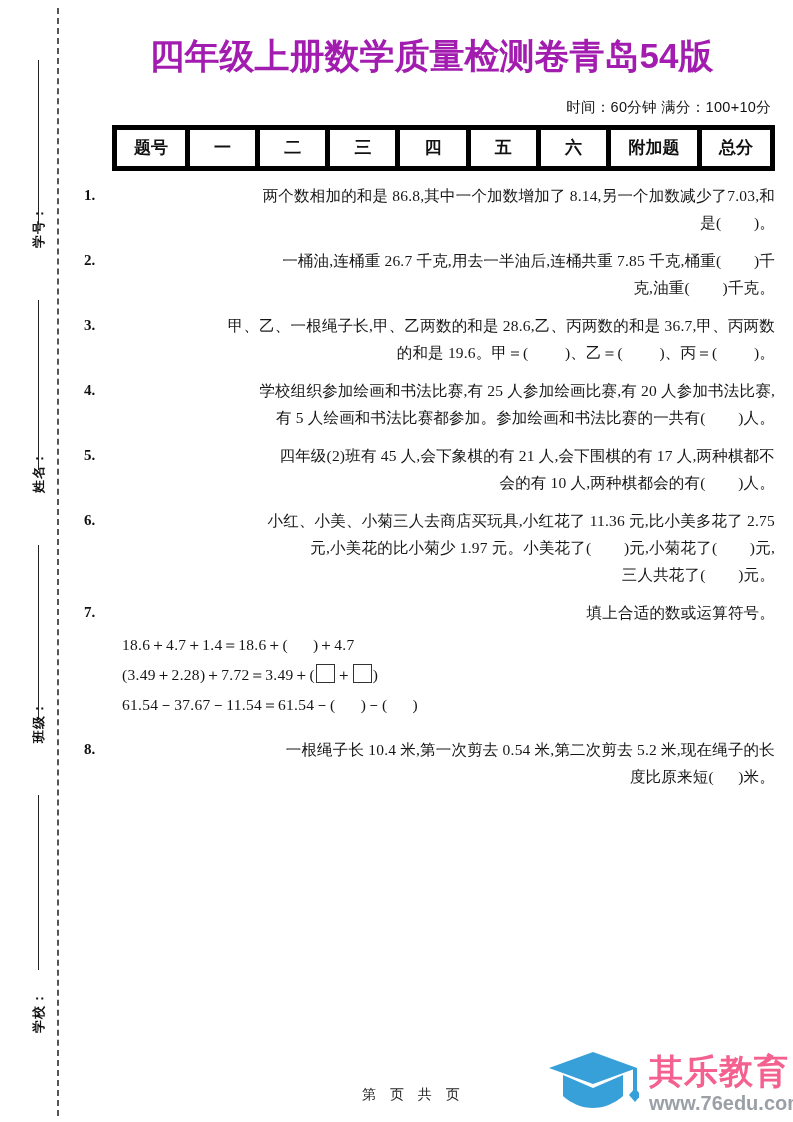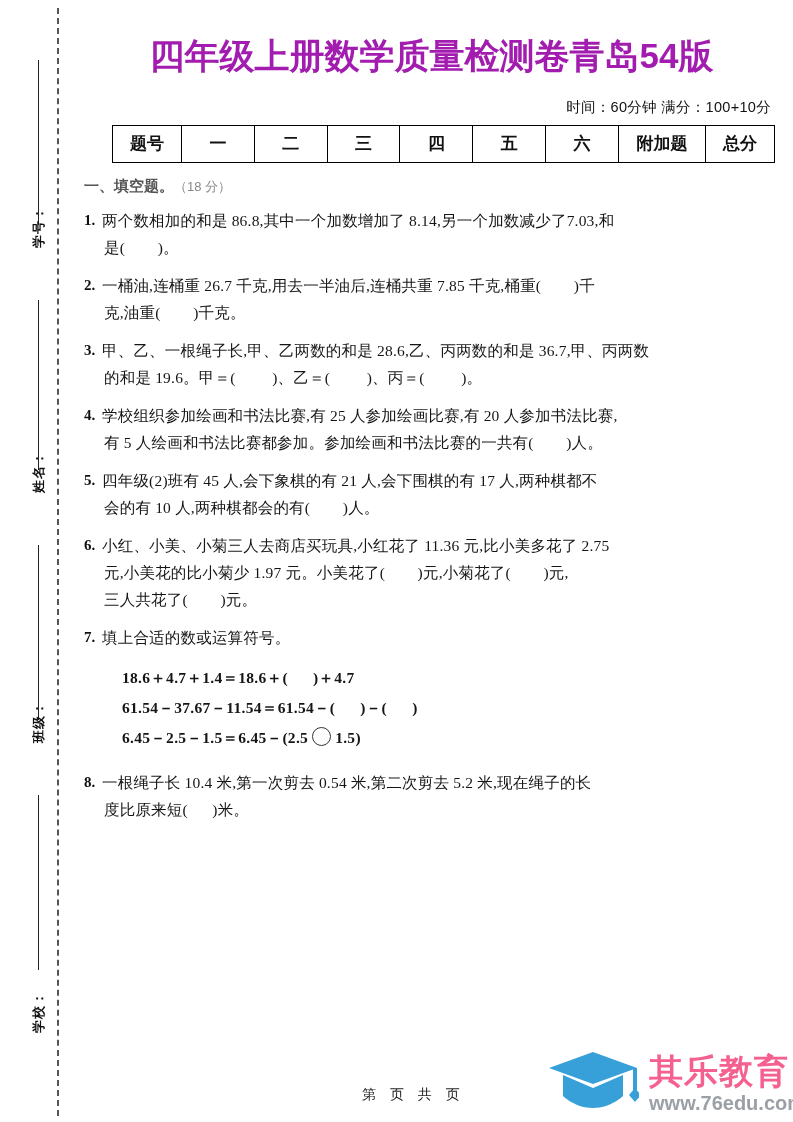--- a/index.html
+++ b/index.html
@@ -93,21 +93,21 @@
   #score-table-wrap {
     margin-top: 8px;
     padding: 0 18px 0 42px;
   }
   table.score-table {
     width: 100%;
     border-collapse: collapse;
     table-layout: fixed;
   }
   table.score-table td {
-    border: 1px solid #000000;
+    border: 5px solid #000000;
     height: 34px;
     text-align: center;
     vertical-align: middle;
     font-family: "Liberation Sans", "DejaVu Sans", sans-serif;
     font-size: 17px;
     font-weight: bold;
     color: #111;
   }
   table.score-table td.head-col { width: 66px; }
   table.score-table td.extra-col { width: 84px; }
@@ -145,25 +145,25 @@
     line-height: 27px;
     color: #111;
   }
   .q-body {
     flex: 1 1 auto;
     font-size: 15.5px;
     line-height: 27px;
     color: #151515;
     letter-spacing: 0.2px;
   }
-  .q-line { display: block; white-space: pre-wrap; }
+  .q-line { display: block; white-space: pre-wrap; text-align: right; }
   .q-line.indent { padding-left: 2px; }
 
   
-  .eq-list { margin: 12px 0 0 20px; font-weight: bold; }
+  .eq-list { margin: 4px 0 0 20px; }
   .eq {
     font-size: 15.5px;
     line-height: 30px;
     color: #151515;
     letter-spacing: 0.3px;
     white-space: pre;
   }
   .box-blank {
     display: inline-block;
     width: 17px; height: 17px;
@@ -257,23 +257,20 @@
           <td>四</td>
           <td>五</td>
           <td>六</td>
           <td class="extra-col">附加题</td>
           <td class="total-col">总分</td>
         </tr>
       </tbody>
     </table>
   </div>
 
-  <div class="section-heading">
-    <span>一、填空题。</span><span class="pts">（18 分）</span>
-  </div>
 
   <div id="questions">
 
     <div class="q">
       <div class="q-num">1.</div>
       <div class="q-body">
         <span class="q-line">两个数相加的和是 86.8,其中一个加数增加了 8.14,另一个加数减少了7.03,和</span>
         <span class="q-line indent">是(        )。</span>
       </div>
     </div>
@@ -318,22 +315,22 @@
         <span class="q-line indent">三人共花了(        )元。</span>
       </div>
     </div>
 
     <div class="q">
       <div class="q-num">7.</div>
       <div class="q-body">
         <span class="q-line">填上合适的数或运算符号。</span>
         <div class="eq-list">
           <div class="eq">18.6＋4.7＋1.4＝18.6＋(      )＋4.7</div>
+          <div class="eq"><span>(3.49＋2.28)＋7.72＝3.49＋(</span><span class="box-blank"></span><span>＋</span><span class="box-blank"></span><span>)</span></div>
           <div class="eq">61.54－37.67－11.54＝61.54－(      )－(      )</div>
-          <div class="eq"><span>6.45－2.5－1.5＝6.45－(2.5</span><span class="circle-blank"></span><span>1.5)</span></div>
         </div>
       </div>
     </div>
 
     <div class="q" style="margin-top:16px;">
       <div class="q-num">8.</div>
       <div class="q-body">
         <span class="q-line">一根绳子长 10.4 米,第一次剪去 0.54 米,第二次剪去 5.2 米,现在绳子的长</span>
         <span class="q-line indent">度比原来短(      )米。</span>
       </div>

